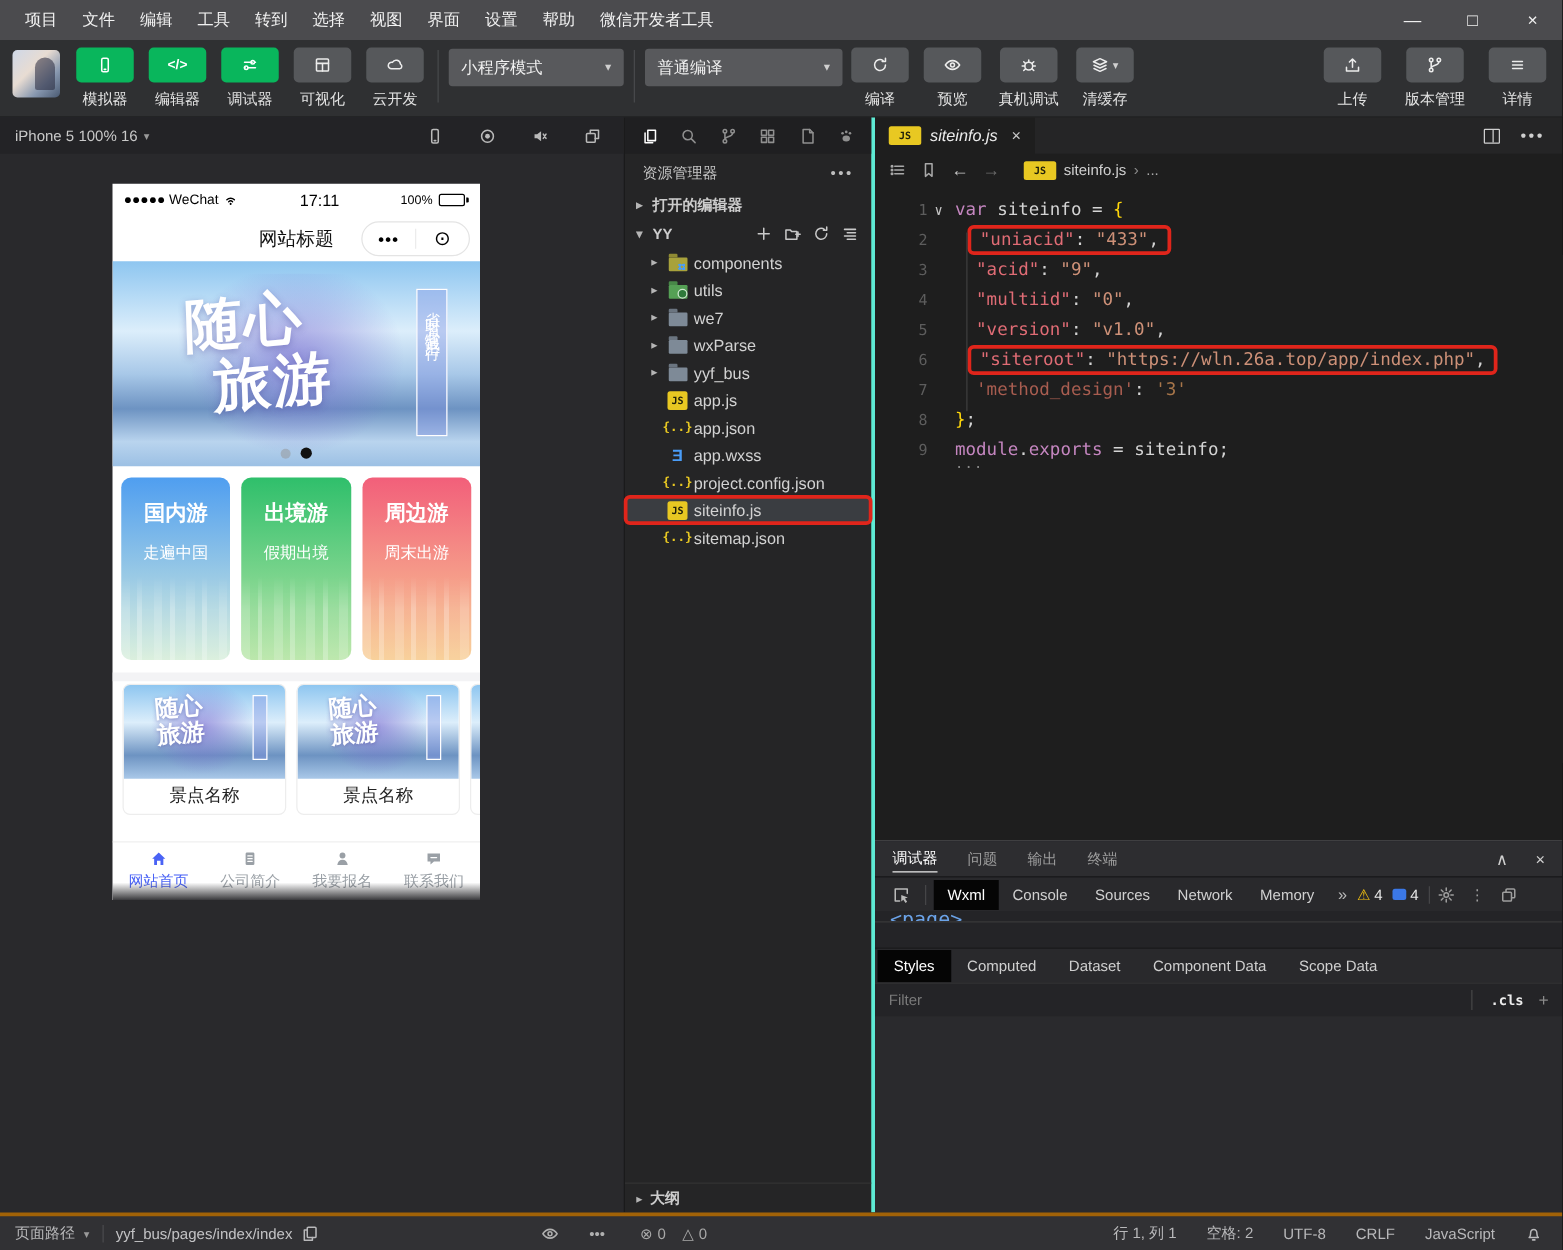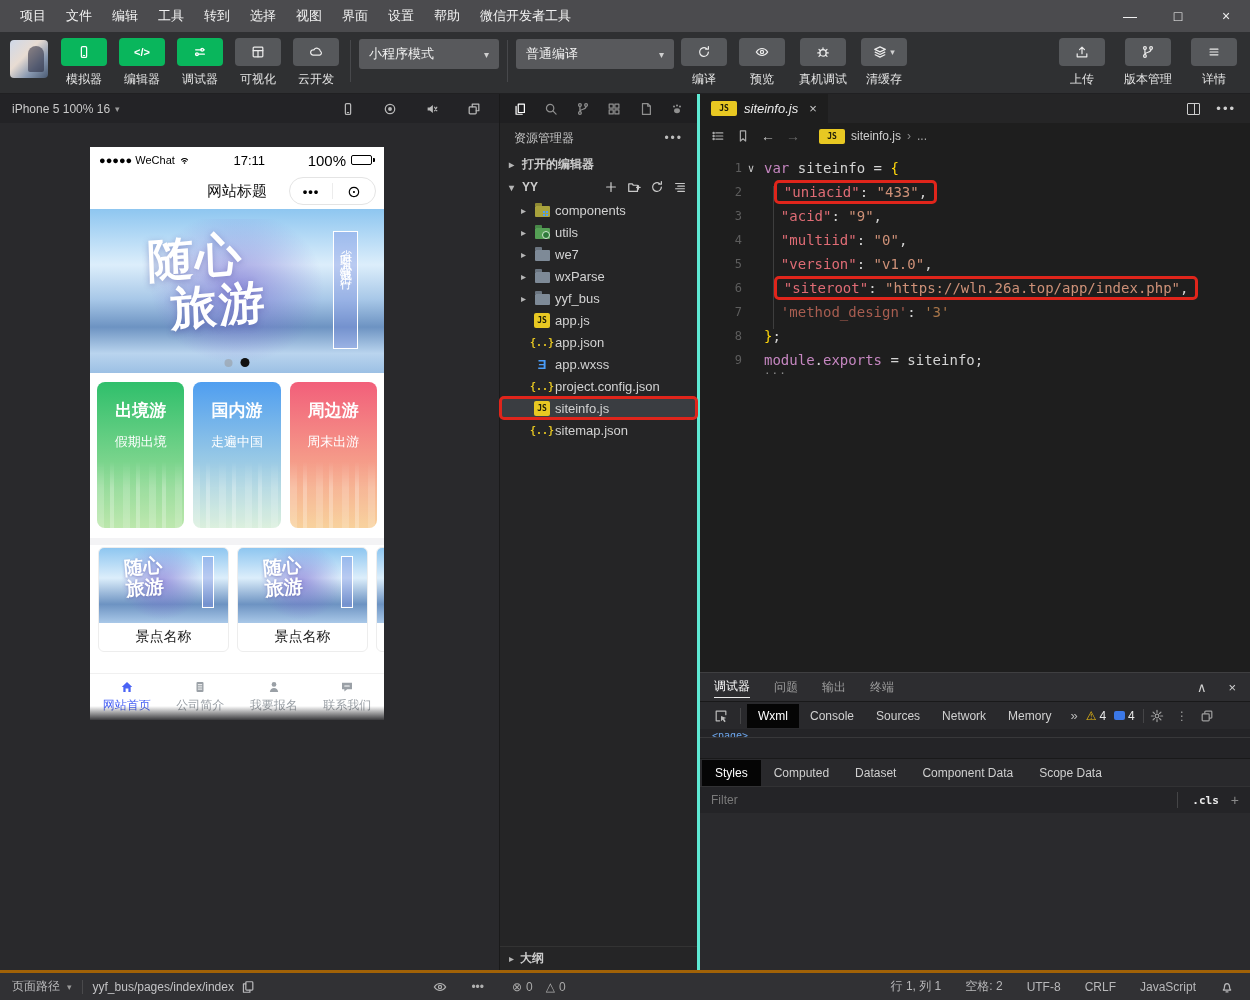--- a/index.html
+++ b/index.html
@@ -142,21 +142,21 @@
 .dt-tsep{width:1px;height:16px;background:#454547;margin:0 6px}
 .dt-panel{padding:5px 11px;cursor:pointer;color:#d0d0d0}
 .dt-panel.active{background:#050505;color:#fff}
 .dt-chev{color:#b9b9b9;margin:0 8px;font-size:13px}
 .badge-warn{color:#f2c012;display:flex;align-items:center;gap:3px;margin-right:8px}
 .badge-warn .n,.badge-msg .n{color:#e8e8e8}
 .badge-msg{display:flex;align-items:center;gap:3px;margin-right:8px}
 .msg-ic{width:11px;height:9px;background:#3b78e7;border-radius:2px;position:relative}
 .msg-ic::after{content:"";position:absolute;left:2px;bottom:-3px;border:3px solid transparent;border-top-color:#3b78e7;border-left-width:2px;border-right-width:2px}
 .dt-gear-group{display:flex;align-items:center;gap:12px;color:#9d9d9d;padding:0 6px;border-left:1px solid #454547}
-.dt-sliver{height:8px;overflow:hidden;padding-left:12px;color:#6ba3e8;font-family:"DejaVu Sans Mono",monospace;font-size:10px;line-height:13px;background:#242427;flex:0 0 auto}
+.dt-sliver{height:8px;overflow:hidden;padding-left:12px;color:#6ba3e8;font-family:"DejaVu Sans Mono",monospace;font-size:16px;line-height:13px;background:#242427;flex:0 0 auto}
 .dt-gap{height:21px;border-top:1px solid #38383a;background:#242427;flex:0 0 auto}
 .dt-styletabs{height:28px;background:#29292c;border-top:1px solid #19191a;display:flex;align-items:center;font-size:12px;color:#cfcfcf;flex:0 0 auto;padding-left:2px}
 .st-tab{padding:6px 13px;cursor:pointer}
 .st-tab.active{background:#050505;color:#fff}
 .dt-filter{height:27px;display:flex;align-items:center;background:#242427;border-top:1px solid #323234;padding:0 11px;flex:0 0 auto}
 .dt-filter input{background:transparent;border:none;outline:none;color:#bbb;font-size:12px;flex:1;font-family:"Liberation Sans",sans-serif}
 .dt-filter input::placeholder{color:#7a7a7a}
 .cls-lb{color:#ececec;font-weight:bold;font-size:11px;font-family:"DejaVu Sans Mono",monospace;margin:0 12px 0 8px}
 .plus-lb{color:#8a8a8a;font-size:14px}
 .dt-empty{flex:1;background:#2a2a2d}
@@ -357,21 +357,21 @@
         <div class="phone">
           <div class="p-status">
             <span style="font-size:11px">●●●●● WeChat</span>
             <span style="margin-left:3px;color:#000">
                 <svg width="14" height="14" viewBox="0 0 16 16" fill="none" stroke="currentColor" stroke-width="1.4" stroke-linecap="round" stroke-linejoin="round" style="width:13px;height:13px">
                   <path d="M4.3 7.2a5.3 5.3 0 0 1 7.4 0M6.1 9.1a2.8 2.8 0 0 1 3.8 0"></path>
                   <circle cx="8" cy="11.2" r="1" fill="currentColor" stroke="none"></circle>
                 </svg>
               </span>
             <span class="mid">17:11</span>
-            <span style="font-size:15px">100%</span>
+            <span style="font-size:10px">100%</span>
             <span class="batt">
                 <span class="body"><span class="fill"></span></span>
                 <span class="tip"></span>
               </span>
           </div>
           <div class="p-nav">
             <span>网站标题</span>
             <div class="capsule">
               <span class="dots">•••</span>
               <span class="cdiv"></span>
@@ -384,28 +384,28 @@
               <span>随心</span>
               <span class="l2">旅游</span>
             </div>
             <div class="b-side">省时省心省钱出行</div>
             <div class="b-dots">
               <span class="b-dot"></span>
               <span class="b-dot on"></span>
             </div>
           </div>
           <div class="p-cats" id="cats">
+              <div class="cat" style="background:linear-gradient(180deg,#4f9ef0,#d9efdc)">
+                <div class="ct">国内游</div>
+                <div class="cs">走遍中国</div>
+                <div class="sil"></div>
+              </div>
               <div class="cat" style="background:linear-gradient(180deg,#2fbf6b,#b9e6a8)">
                 <div class="ct">出境游</div>
                 <div class="cs">假期出境</div>
-                <div class="sil"></div>
-              </div>
-              <div class="cat" style="background:linear-gradient(180deg,#4f9ef0,#d9efdc)">
-                <div class="ct">国内游</div>
-                <div class="cs">走遍中国</div>
                 <div class="sil"></div>
               </div>
               <div class="cat" style="background:linear-gradient(180deg,#f25f7a,#f8cf96)">
                 <div class="ct">周边游</div>
                 <div class="cs">周末出游</div>
                 <div class="sil"></div>
               </div>
             </div>
           <div class="p-secband"></div>
           <div class="p-recs" id="recs">

